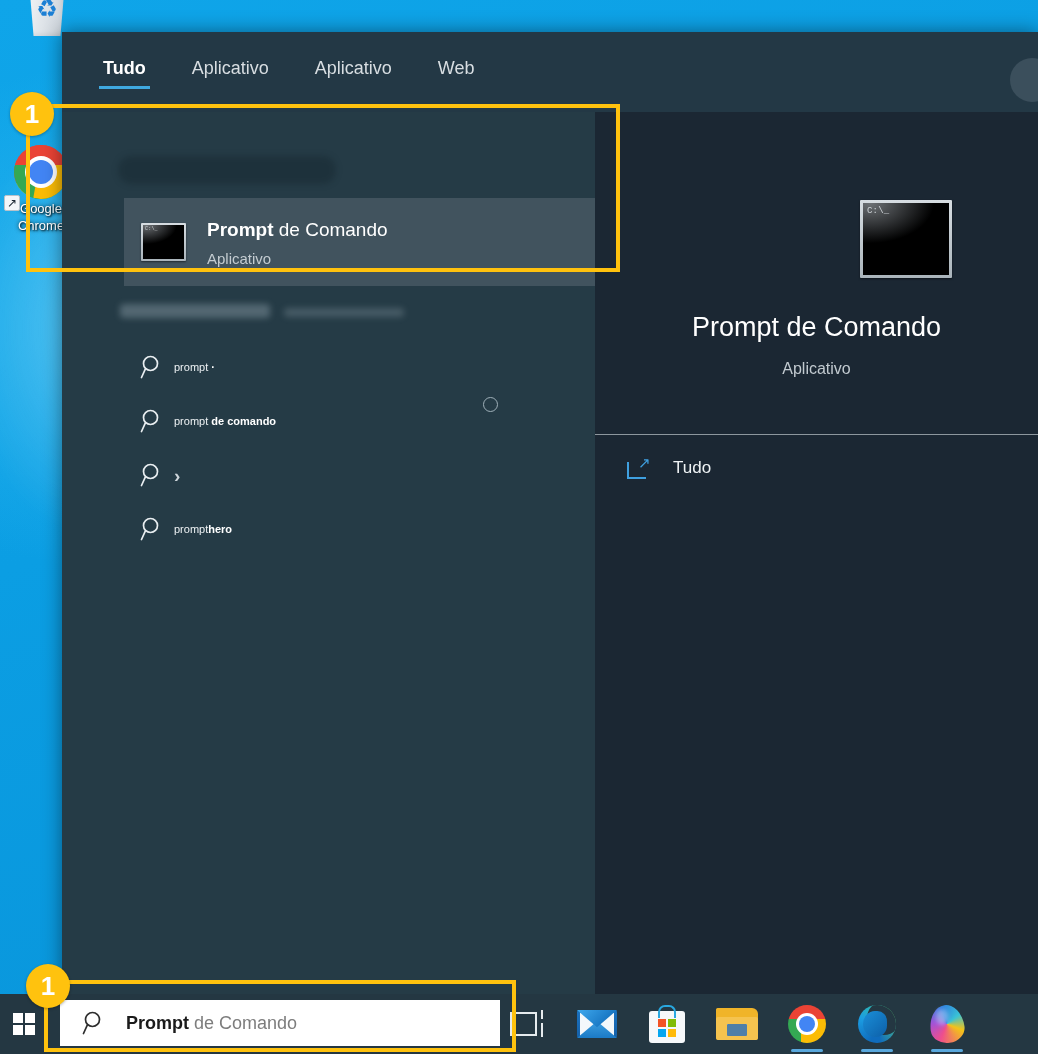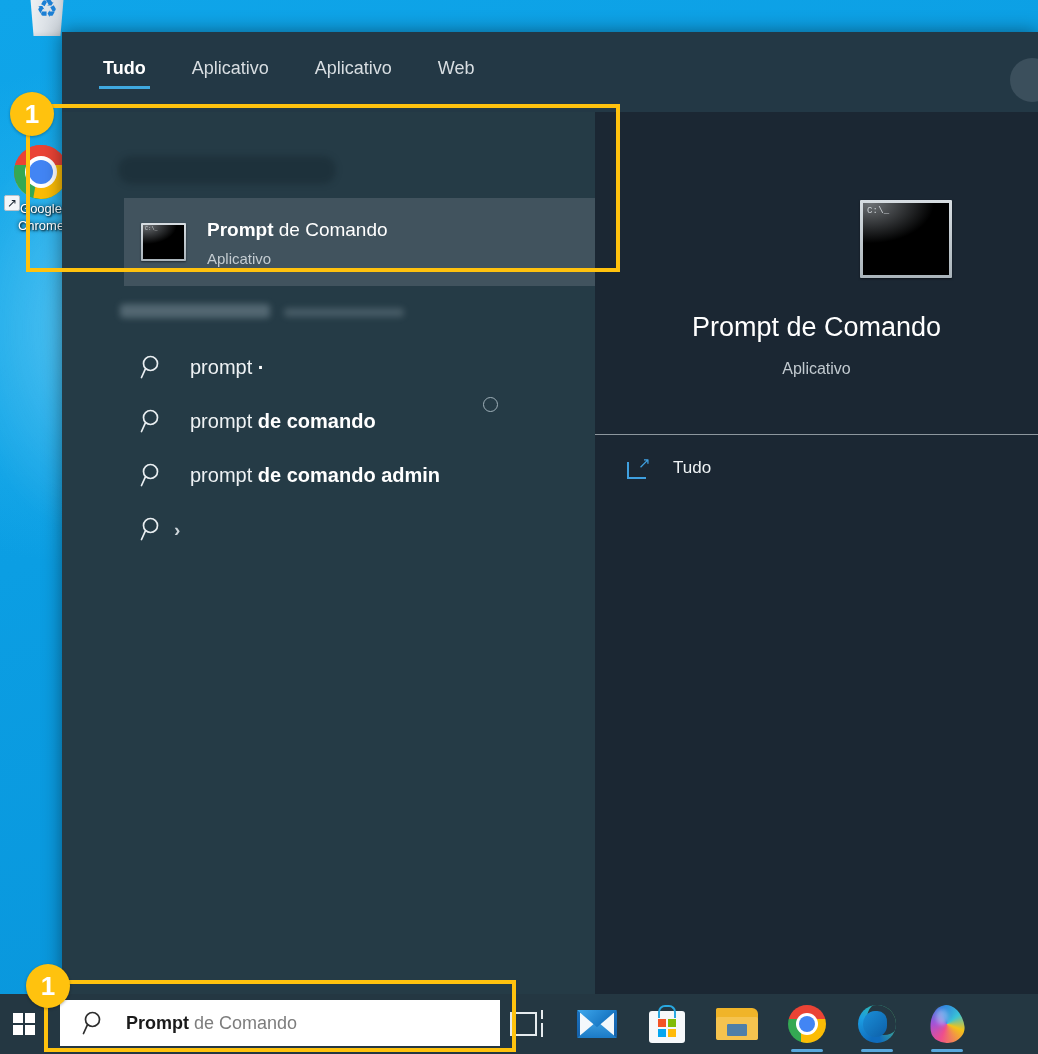--- a/index.html
+++ b/index.html
@@ -126,21 +126,21 @@
   #best-text .t1 span.norm{ font-weight:normal; }
   #best-text .t2{ font-size:15px; color:#c4ccd1; margin-top:8px; }
 
   
   #suggestions{ position:absolute; left:62px; top:308px; width:516px; }
   .sug{
     height:54px; display:flex; align-items:center; padding:0 18px 0 16px; cursor:default;
   }
   .sug .mag{ width:34px; flex:none; display:flex; align-items:center; justify-content:flex-start; }
   .sug .mag svg{ display:block; }
-  .sug .txt{ flex:1; font-size:20px; color:#eef2f4; white-space:nowrap;margin-left:16px; }
+  .sug .txt{ flex:1; font-size:11px; color:#eef2f4; white-space:nowrap; }
   .sug .txt b{ font-weight:bold; color:#ffffff; }
   .sug .chev{ flex:none; color:#cdd5da; font-size:19px; font-weight:bold; line-height:1; }
 
   
   #cursor-ring{
     position:absolute; left:421px; top:365px; width:15px; height:15px;
     border:1.5px solid #9fb0b9; border-radius:50%;
   }
 
   
@@ -329,43 +329,43 @@
         <span class="mag">
           <svg width="26" height="26" viewBox="0 0 26 26">
               <circle cx="10.5" cy="9.5" r="7" fill="none" stroke="#e9eef1" stroke-width="1.7"></circle>
               <line x1="5.4" y1="14.8" x2="1.5" y2="23.5" stroke="#e9eef1" stroke-width="1.7" stroke-linecap="round"></line>
             </svg>
         </span>
         <span class="txt"><span>prompt </span><b>de comando</b></span>
         <span class="chev">›</span>
       </div>
 
+
+
+
       <div class="sug">
         <span class="mag">
           <svg width="26" height="26" viewBox="0 0 26 26">
               <circle cx="10.5" cy="9.5" r="7" fill="none" stroke="#e9eef1" stroke-width="1.7"></circle>
               <line x1="5.4" y1="14.8" x2="1.5" y2="23.5" stroke="#e9eef1" stroke-width="1.7" stroke-linecap="round"></line>
             </svg>
         </span>
-        <span class="txt"><span>prompt </span><b>de comando admin</b></span>
         <span class="chev">›</span>
       </div>
-
-
 
       <div class="sug">
         <span class="mag">
           <svg width="26" height="26" viewBox="0 0 26 26">
               <circle cx="10.5" cy="9.5" r="7" fill="none" stroke="#e9eef1" stroke-width="1.7"></circle>
               <line x1="5.4" y1="14.8" x2="1.5" y2="23.5" stroke="#e9eef1" stroke-width="1.7" stroke-linecap="round"></line>
             </svg>
         </span>
+        <span class="txt"><span>prompt</span><b>hero</b></span>
         <span class="chev">›</span>
       </div>
-
 
     </div>
 
     <div id="cursor-ring"></div>
   </div>
 
   <div id="right-pane">
     <div id="preview">
       <div id="prev-icon">
         <div class="term-ico big">

